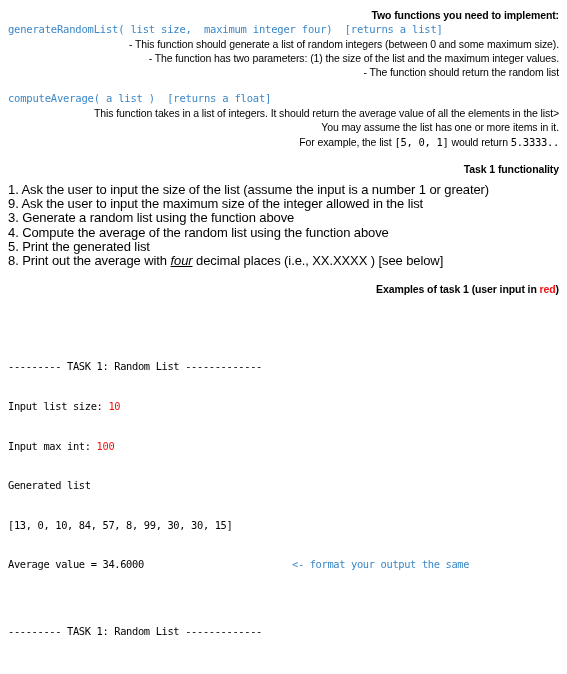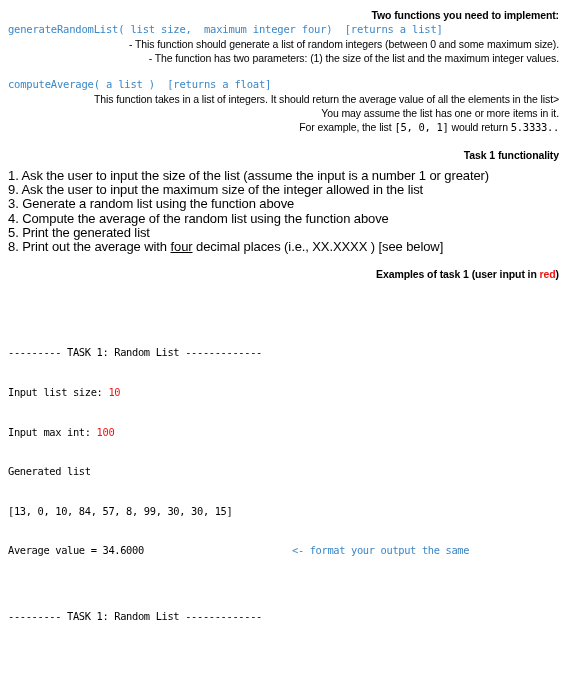--- a/index.html
+++ b/index.html
@@ -37,20 +37,21 @@
     letter-spacing: -0.2px;
     white-space: pre;
   }
   .mono-inline {
     font-family: "DejaVu Sans Mono", "Liberation Mono", monospace;
     font-size: 10.5px;
     letter-spacing: -0.3px;
   }
   .u {
     text-decoration: underline;
+    font-style: italic;
   }
   .red {
     color: #ee1111;
   }
   .gap-sm { height: 7px; }
   .gap-md { height: 12px; }
   .gap-lg { height: 13px; }
   .list-line {
     font-size: 13px;
     line-height: 14.3px;
@@ -71,20 +72,21 @@
 </head>
 <body>
 
 <div class="page">
 
   <div class="prose bold">Two functions you need to implement:</div>
 
   <div class="sig">generateRandomList( list size,  maximum integer four)  [returns a list]</div>
   <div class="prose">- This function should generate a list of random integers (between 0 and some maximum size).</div>
   <div class="prose">- The function has two parameters: (1) the size of the list and the maximum integer values.</div>
+  <div class="prose">- The function should return the random list</div>
 
   <div class="gap-md"></div>
 
   <div class="sig">computeAverage( a list )  [returns a float]</div>
   <div class="prose">This function takes in a list of integers.  It should return the average value of all the elements in the list&gt;</div>
   <div class="prose">You may assume the list has one or more items in it.</div>
   <div class="prose"><span>For example, the list </span><span class="mono-inline">[5, 0, 1]</span><span> would return </span><span class="mono-inline">5.3333..</span></div>
 
   <div class="gap-lg"></div>
 

